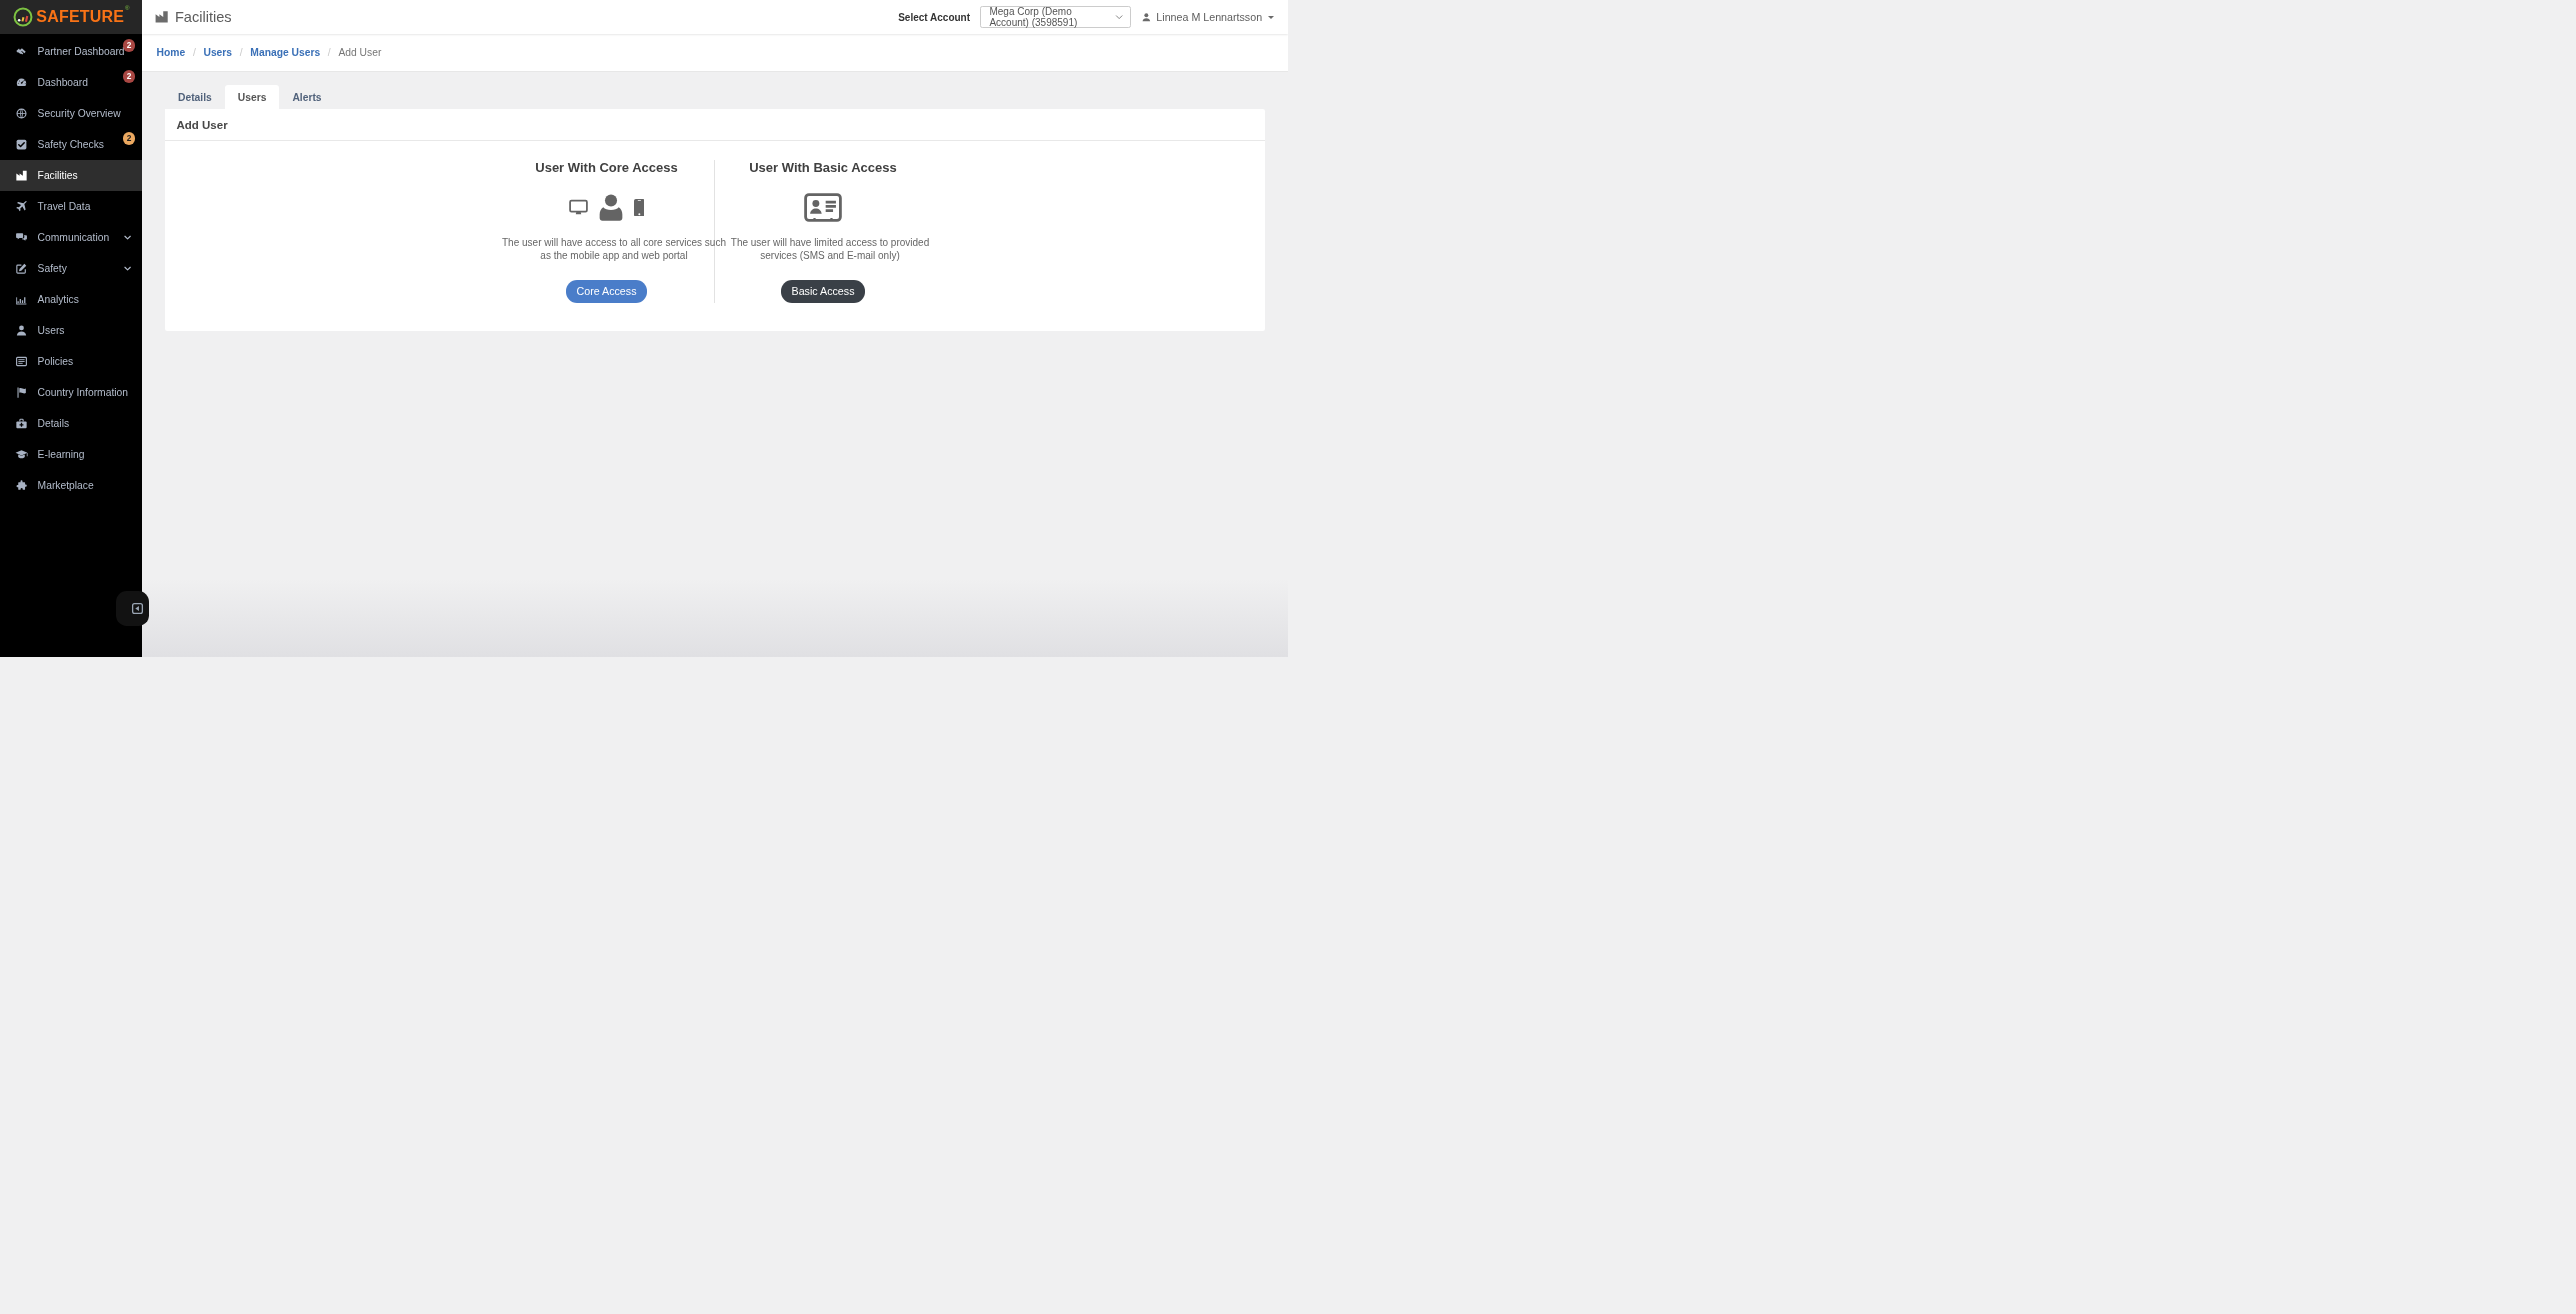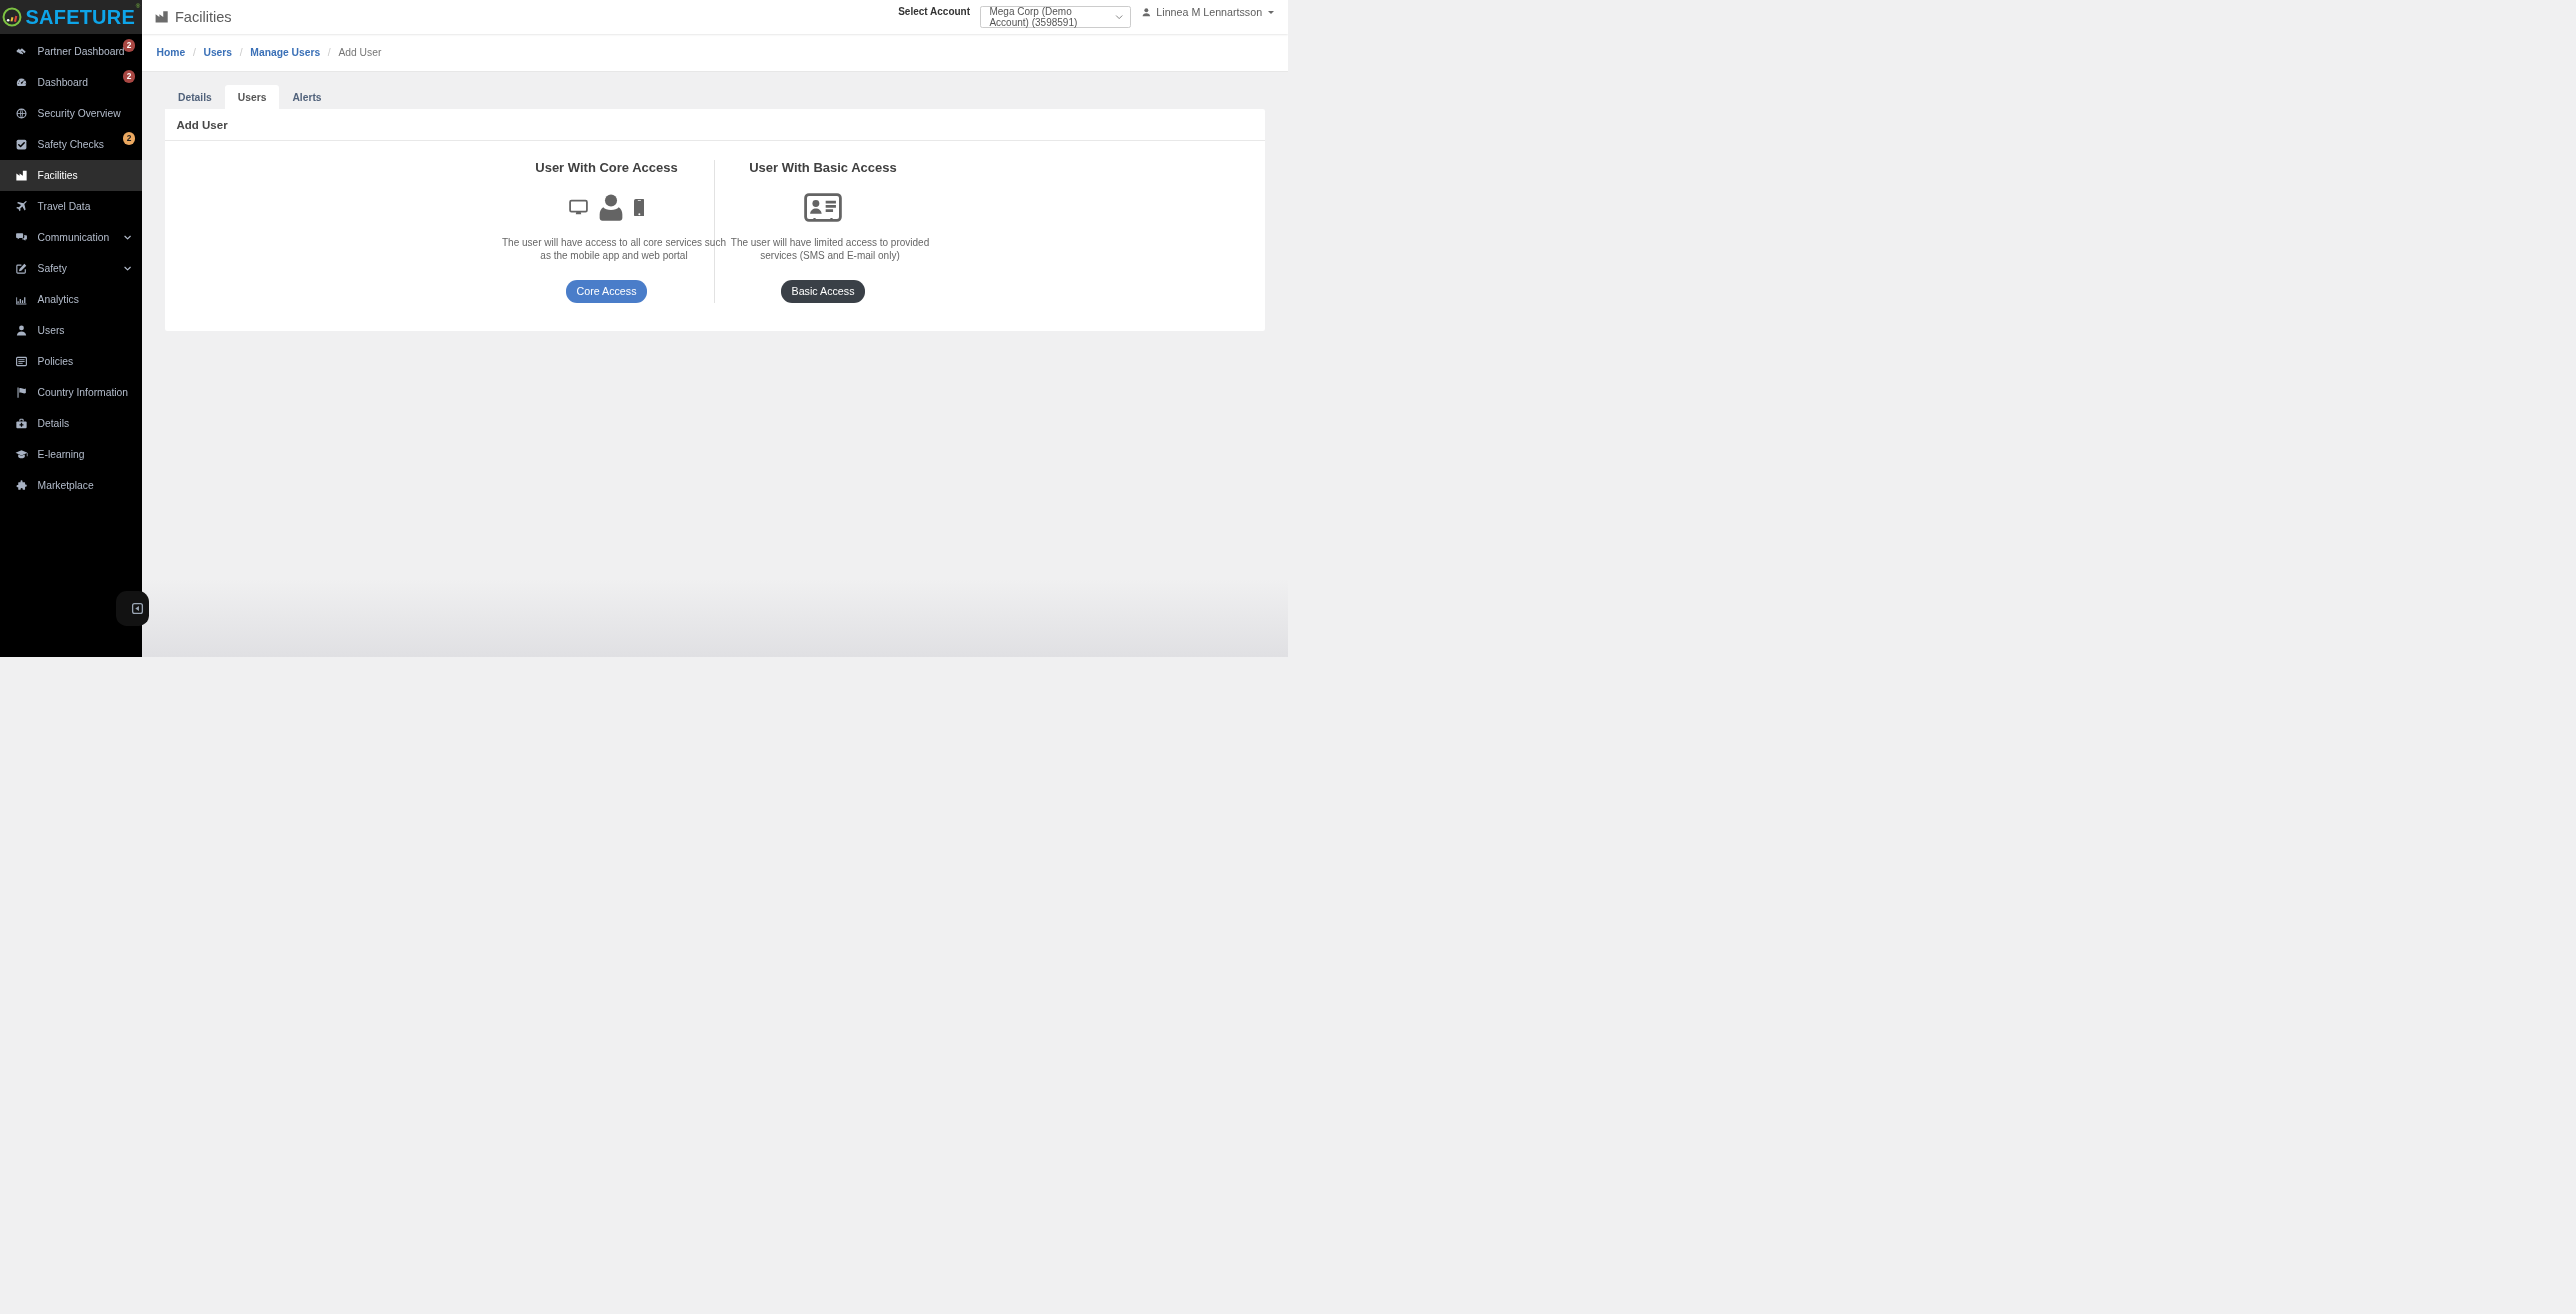--- a/index.html
+++ b/index.html
@@ -8,21 +8,21 @@
     width:1288px; height:657px; overflow:hidden; position:relative;
     font-family:"Liberation Sans","DejaVu Sans",sans-serif;
     background:#f0f0f1;
     -webkit-font-smoothing:antialiased;
   }
   .app { display:flex; width:100%; height:100%; }
 
   
   .sidebar { width:142px; flex-shrink:0; background:#000; position:relative; z-index:4; }
   .logo-box { height:34px; background:#262626; display:flex; align-items:center; justify-content:center; gap:3.8px; }
-  .logo-word { color:#0ea5e9; font-weight:bold; font-size:20px; letter-spacing:0.2px; line-height:1; }
+  .logo-word { color:#f97316; font-weight:bold; font-size:16px; letter-spacing:0.2px; line-height:1; }
   .logo-reg { color:#7dc242; font-size:6.1px; vertical-align:top; position:relative; top:-4.6px; margin-left:0.8px; }
   .nav { list-style:none; margin:2.3px 0 0; padding:0; }
   .nav li { position:relative; height:31px; display:flex; align-items:center; padding:0 9.2px 0 14.6px; font-size:10.3px; color:#b4bdcc; cursor:pointer; }
   .nav li.active { background:#2e2e2e; color:#fff; }
   .icn { width:13px; height:13px; margin-right:10px; display:inline-flex; align-items:center; justify-content:center; color:#a8b2c3; flex-shrink:0; }
   .nav li.active .icn { color:#fff; }
   .icn svg { width:100%; height:100%; }
   .badge { position:absolute; right:6.9px; top:3.1px; min-width:12.3px; height:12.3px; border-radius:6.1px; padding:0 3.1px; font-size:8.4px; font-weight:bold; display:flex; align-items:center; justify-content:center; line-height:1; }
   .badge-danger { background:#a94743; color:#fff; }
   .badge-warning { background:#eba860; color:#1d1d1d; }
@@ -30,21 +30,21 @@
   .collapse-pill { position:absolute; left:116px; top:591px; width:33px; height:35px; background:#121212; border-radius:10.7px; display:flex; align-items:center; justify-content:flex-end; padding-right:4.6px; color:#9aa5b4; cursor:pointer; z-index:5; }
   .collapse-pill svg { width:13px; height:13px; }
 
   
   .main { flex:1; display:flex; flex-direction:column; min-width:0;
     background:linear-gradient(180deg,#f0f0f1 0%,#f0f0f1 88%,#e0e0e3 100%); }
 
   .topbar { height:34px; flex-shrink:0; background:#fff; display:flex; align-items:center; padding:0 13.8px 0 11.5px; box-shadow:0 0.8px 2.3px rgba(0,0,0,.14); position:relative; z-index:3; }
   .page-title { display:flex; align-items:center; gap:6.1px; font-size:14.6px; color:#5c5c5c; }
   .page-title .ticon { width:15.3px; height:15.3px; color:#6c6c6c; }
-  .topbar-right { margin-left:auto; display:flex; align-items:flex-start; gap:10px; }
+  .topbar-right { margin-left:auto; display:flex; align-items:center; gap:10px; }
   .select-label { font-size:10px; font-weight:bold; color:#333; }
   .account-select { width:151px; height:21.5px; background:#fff; border:0.8px solid #ccc; border-radius:2.3px; display:flex; align-items:center; justify-content:space-between; padding:0 6.9px 0 8.4px; font-size:10px; color:#555; cursor:pointer; }
   .account-select svg { width:8.4px; height:8.4px; color:#777; flex-shrink:0; margin-left:4.6px; }
   .user-menu { display:flex; align-items:center; gap:4.6px; font-size:10.7px; color:#5e5e5e; cursor:pointer; }
   .user-menu .uicon { width:10.7px; height:10.7px; color:#6a6a6a; }
   .caret-down { width:0; height:0; border-left:3.1px solid transparent; border-right:3.1px solid transparent; border-top:3.8px solid #6a6a6a; margin-left:1.5px; }
 
   .breadcrumb-bar { height:38px; flex-shrink:0; background:#fff; border-bottom:0.8px solid #e7e7e7; display:flex; align-items:center; padding:0 14.6px; font-size:10.3px; }
   .crumb-link { color:#3a70b7; font-weight:bold; text-decoration:none; cursor:pointer; }
   .crumb-sep { color:#c9c9c9; margin:0 7.7px; }

